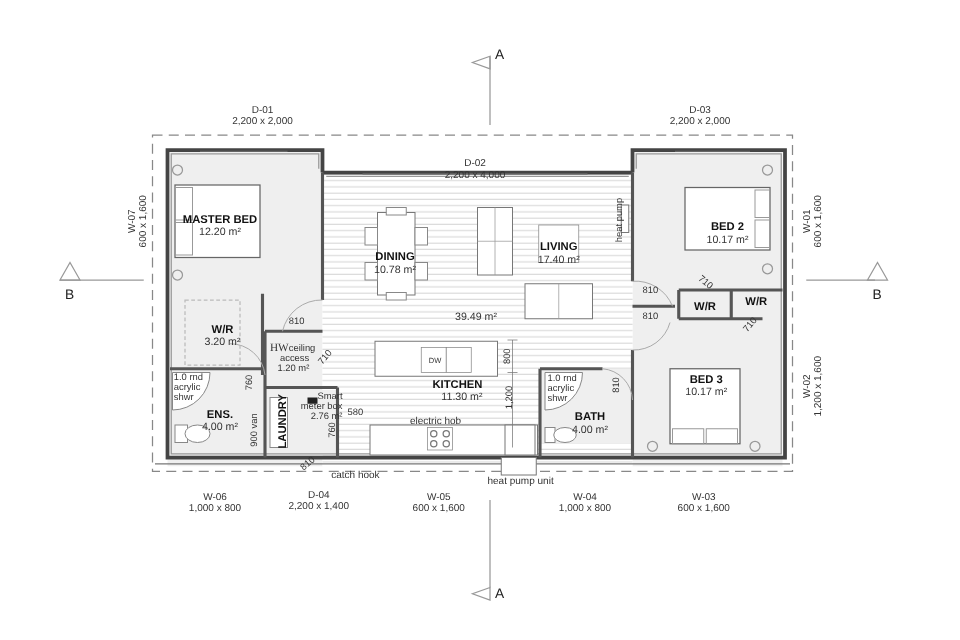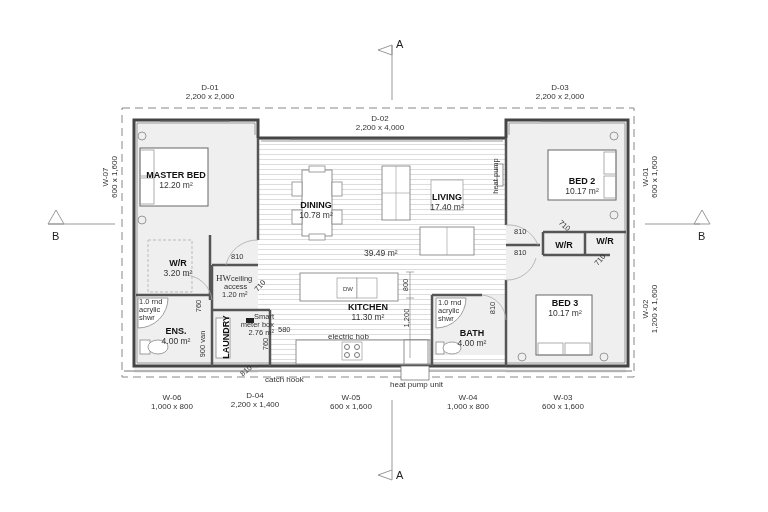--- a/index.html
+++ b/index.html
@@ -162,21 +162,21 @@
 
 <div class="sec" style="left:396px;top:38px;">A</div>
 <div class="sec" style="left:396px;top:469px;">A</div>
 <div class="sec" style="left:52px;top:230px;">B</div>
 <div class="sec" style="left:698px;top:230px;">B</div>
 
 <div class="lbl" style="left:170px;top:83px;width:80px;">
   <div>D-01</div>
   <div>2,200 x 2,000</div>
 </div>
-<div class="lbl" style="left:340px;top:114px;width:80px;">
+<div class="lbl" style="left:340px;top:126px;width:80px;">
   <div>D-02</div>
   <div>2,200 x 4,000</div>
 </div>
 <div class="lbl" style="left:520px;top:83px;width:80px;">
   <div>D-03</div>
   <div>2,200 x 2,000</div>
 </div>
 <div class="lbl" style="left:215px;top:391px;width:80px;">
   <div>D-04</div>
   <div>2,200 x 1,400</div>
@@ -238,21 +238,21 @@
 <div class="room" style="left:546px;top:240px;width:36px;">
   <span class="n">W/R</span>
 </div>
 <div class="room" style="left:587px;top:236px;width:36px;">
   <span class="n">W/R</span>
 </div>
 <div class="room" style="left:154px;top:326px;width:44px;">
   <span class="n">ENS.</span>
   <span class="a">4.00 m²</span>
 </div>
-<div class="room" style="left:340px;top:302px;width:56px;">
+<div class="room" style="left:330px;top:302px;width:56px;text-align:right;">
   <span class="n">KITCHEN</span>
   <span class="a">11.30 m²</span>
 </div>
 <div class="room" style="left:452px;top:328px;width:40px;">
   <span class="n">BATH</span>
   <span class="a">4.00 m²</span>
 </div>
 <div class="room vert" style="left:204px;top:332px;width:44px;">
   <span class="n">LAUNDRY</span>
 </div>

